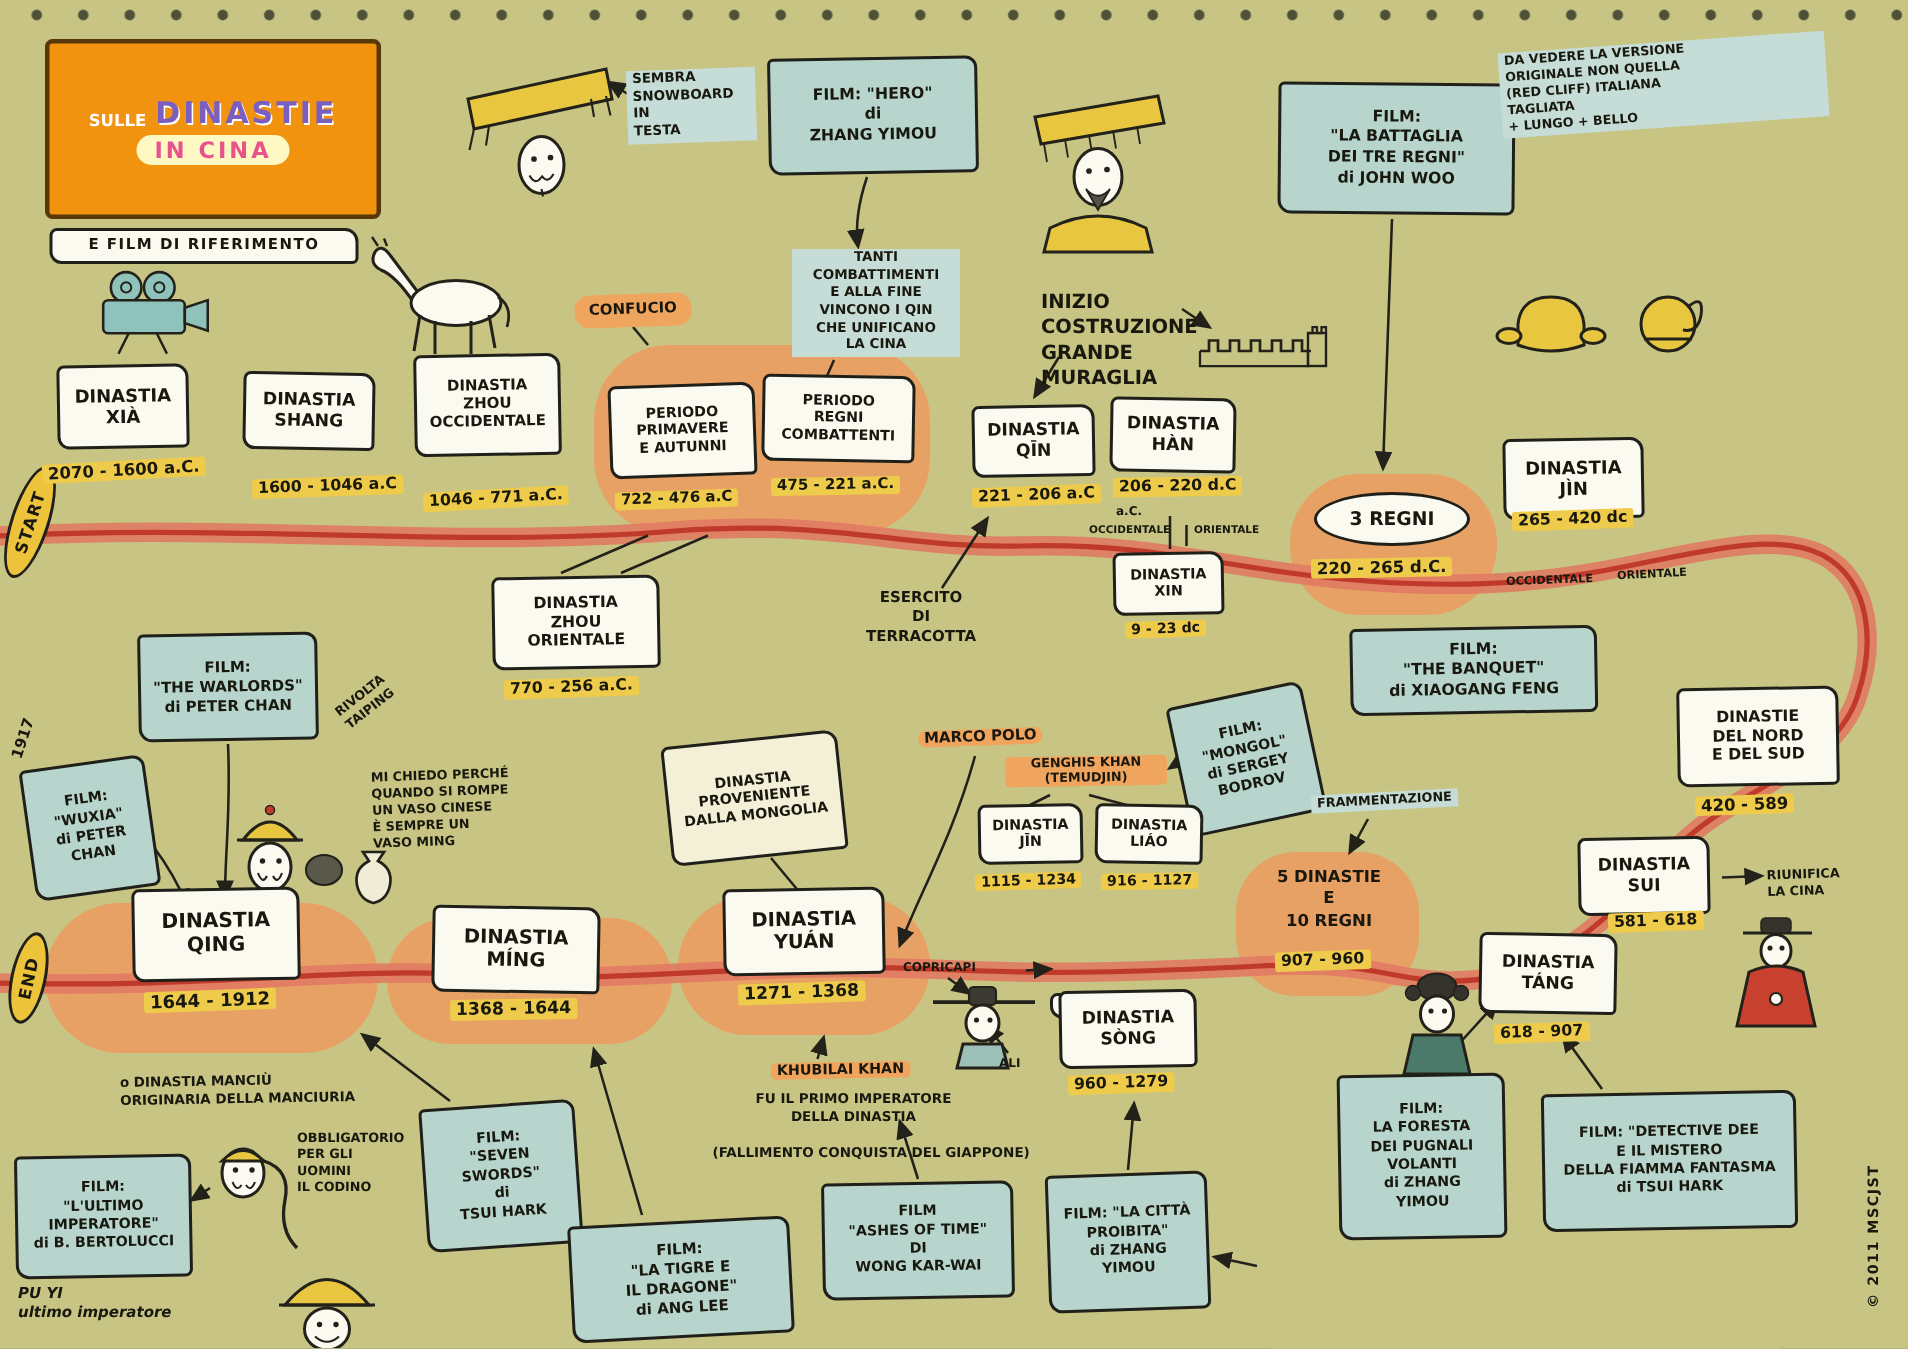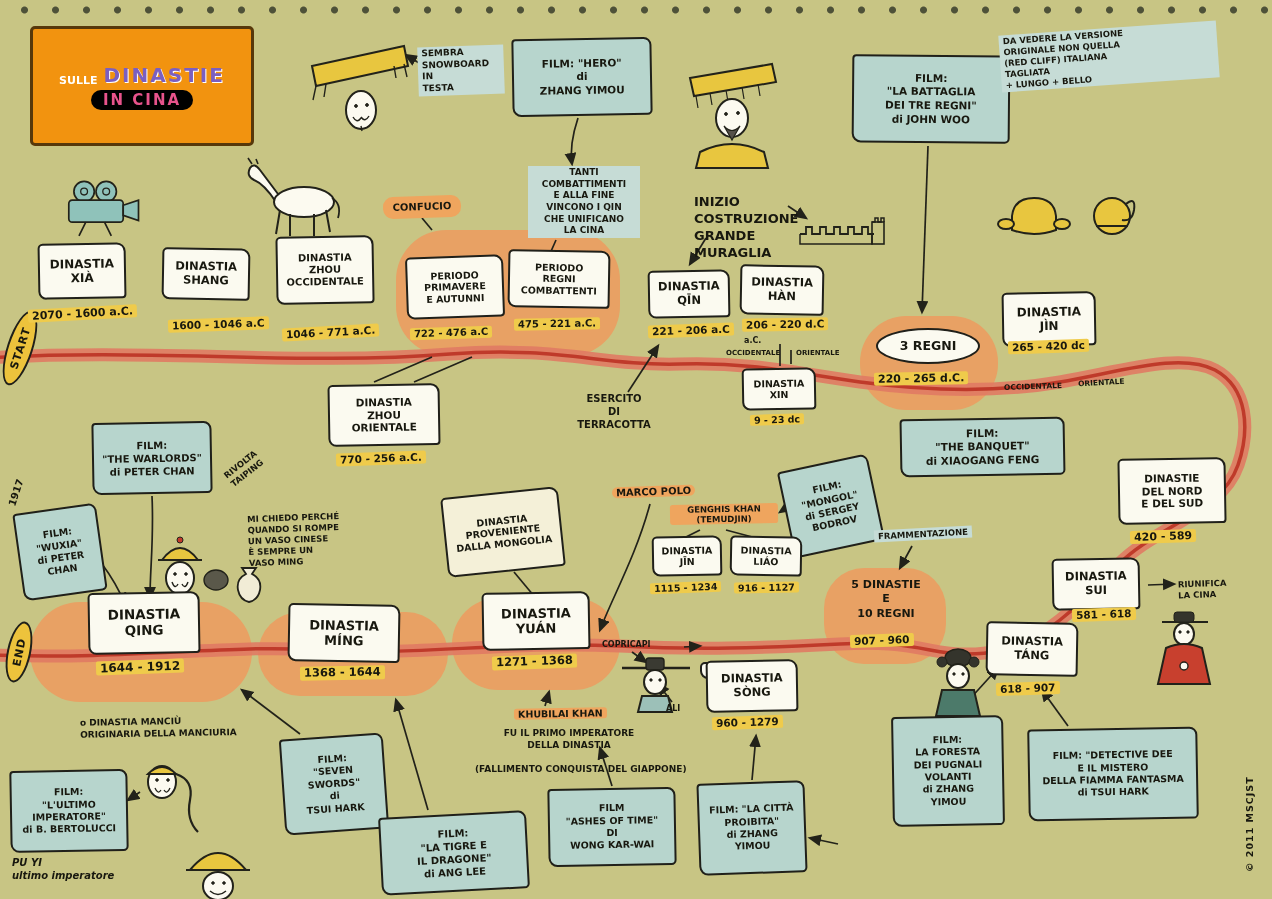--- a/index.html
+++ b/index.html
@@ -193,22 +193,23 @@
         <circle cx="40" cy="47" r="1.3" fill="#22221a"></circle>
       <path d="M26,55 q8,7 16,0" stroke-width="1.4" fill="none"></path>
     </g>
   </svg>
 
   <div class="abs" style="left:30px;top:26px;width:224px;height:120px;background:#f2930f;border:3.5px solid #57380a;border-radius:5px;z-index:3;display:flex;flex-direction:column;align-items:center;justify-content:center;gap:3px">
     <div style="display:flex;align-items:flex-end;gap:6px">
       <span style="font-size:11px;font-weight:bold;color:#fff">SULLE</span>
       <span style="font-size:20px;font-weight:bold;color:#7b5fc0;letter-spacing:2px;text-shadow:1px 1px 0 #fff">DINASTIE</span>
     </div>
-    <div style="background:#000000;border-radius:12px;padding:1px 12px;font-size:15px;font-weight:bold;color:#e8538c;letter-spacing:2px">IN CINA</div>
+    <div style="background:#fef9c3;border-radius:12px;padding:1px 12px;font-size:15px;font-weight:bold;color:#e8538c;letter-spacing:2px">IN CINA</div>
   </div>
+  <div class="abs wbox txt" style="left:33px;top:152px;width:206px;height:24px;font-size:10px;letter-spacing:1px">E FILM DI RIFERIMENTO</div>
 
   <div class="abs note txt hlb" style="left:418px;top:46px;width:86px;font-size:9px;transform:rotate(-2deg)">SEMBRA
 SNOWBOARD
 IN
 TESTA</div>
   <div class="abs film txt" style="left:512px;top:38px;width:140px;height:78px;font-size:10.5px;transform:rotate(-1deg)">FILM: "HERO"
 di
 ZHANG YIMOU</div>
   <div class="abs note txt hlb" style="left:528px;top:166px;width:112px;font-size:9px;text-align:center">TANTI
 COMBATTIMENTI
@@ -371,20 +372,24 @@
   <div class="abs date" style="left:712px;top:716px;font-size:10.5px;transform:rotate(-2deg)">960 - 1279</div>
   <div class="abs note" style="left:602px;top:640px;font-size:8px">COPRICAPI</div>
   <div class="abs note" style="left:666px;top:704px;font-size:8px">ALI</div>
 
   <div class="abs note txt" style="left:80px;top:716px;width:200px;font-size:9px;transform:rotate(-1deg)">o  DINASTIA MANCIÙ
 ORIGINARIA DELLA MANCIURIA</div>
   <div class="abs hlo" style="left:514px;top:708px;font-size:9.5px;transform:rotate(-1deg)">KHUBILAI KHAN</div>
   <div class="abs note txt" style="left:484px;top:728px;width:170px;font-size:9px;text-align:center">FU IL PRIMO IMPERATORE
 DELLA DINASTIA</div>
   <div class="abs note" style="left:475px;top:764px;font-size:9px">(FALLIMENTO CONQUISTA DEL GIAPPONE)</div>
+  <div class="abs note txt" style="left:198px;top:754px;width:104px;font-size:8.5px">OBBLIGATORIO
+PER GLI
+UOMINI
+IL CODINO</div>
   <div class="abs film txt" style="left:10px;top:770px;width:118px;height:82px;font-size:9.5px;transform:rotate(-1deg)">FILM:
 "L'ULTIMO
 IMPERATORE"
 di B. BERTOLUCCI</div>
   <div class="abs note txt" style="left:12px;top:856px;width:130px;font-size:10px;font-style:italic">PU YI
 ultimo imperatore</div>
 
   <div class="abs film txt" style="left:282px;top:736px;width:104px;height:96px;font-size:9.5px;transform:rotate(-4deg)">FILM:
 "SEVEN
 SWORDS"

